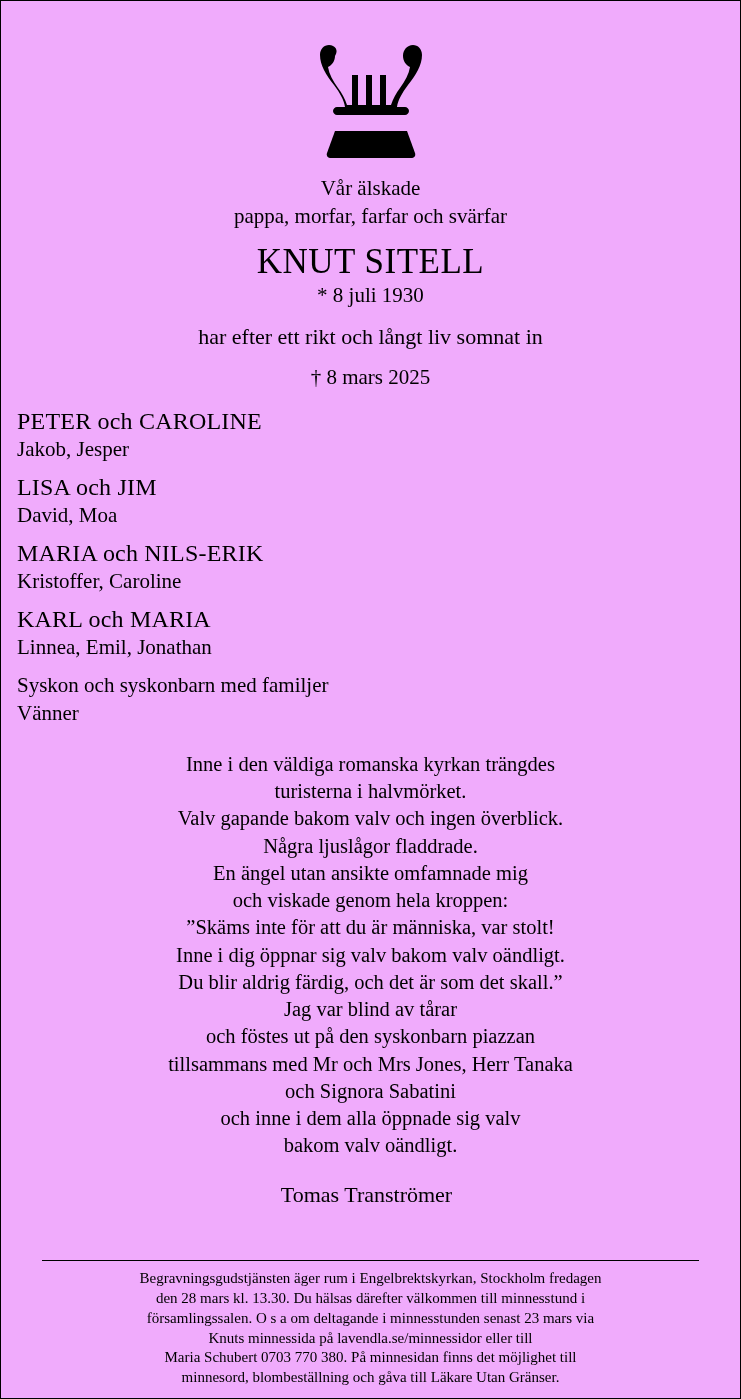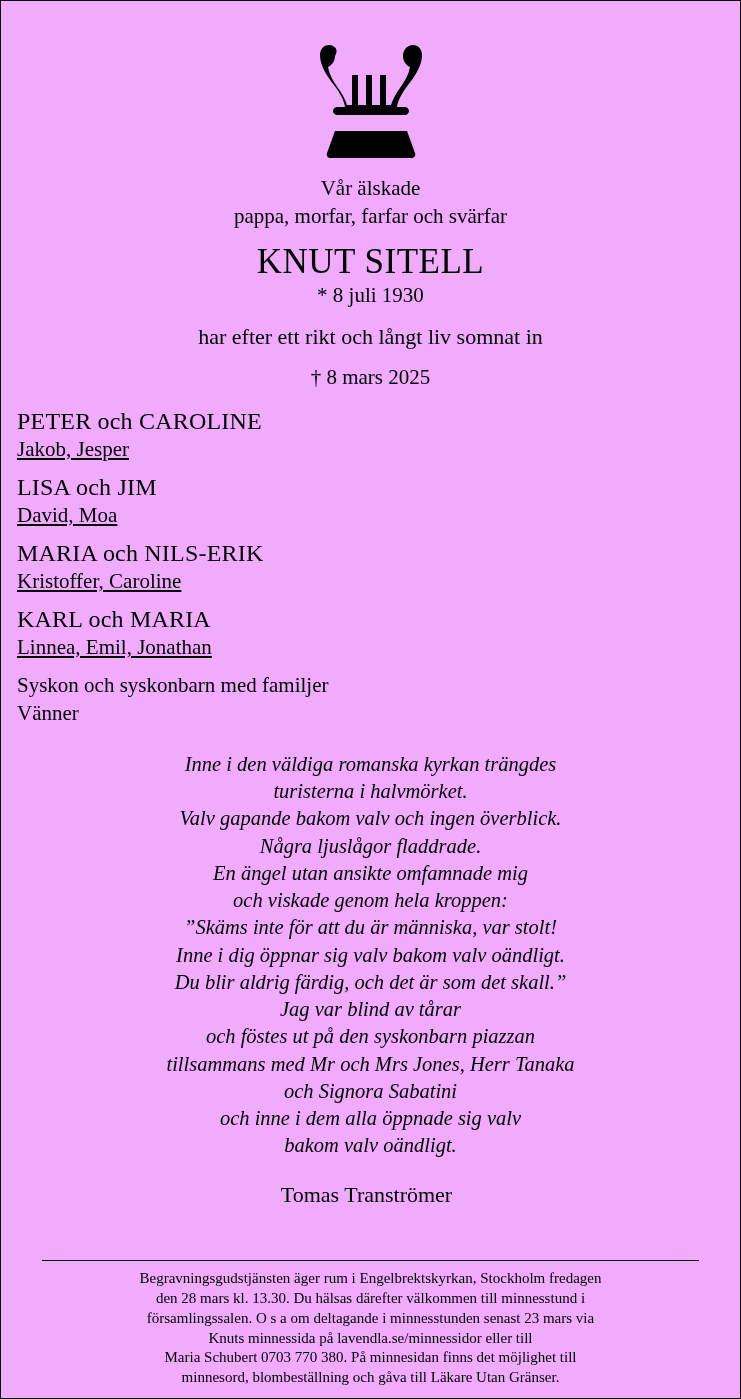--- a/index.html
+++ b/index.html
@@ -67,29 +67,27 @@
     margin-bottom: 11px;
   }
   .fam-parents {
     font-size: 24px;
     line-height: 1.2;
     letter-spacing: 0.2px;
   }
   .fam-children {
     font-size: 21px;
     line-height: 1.25;
-    text-decoration: underline;
   }
   .fam-extra {
     font-size: 21px;
     line-height: 1.3;
     margin-top: 12px;
   }
   .poem {
-    font-style: italic;
     font-size: 20.5px;
     line-height: 1.33;
     margin-top: 24px;
     text-align: center;
     width: 100%;
   }
   .poem div {
     white-space: nowrap;
   }
   .poet {

